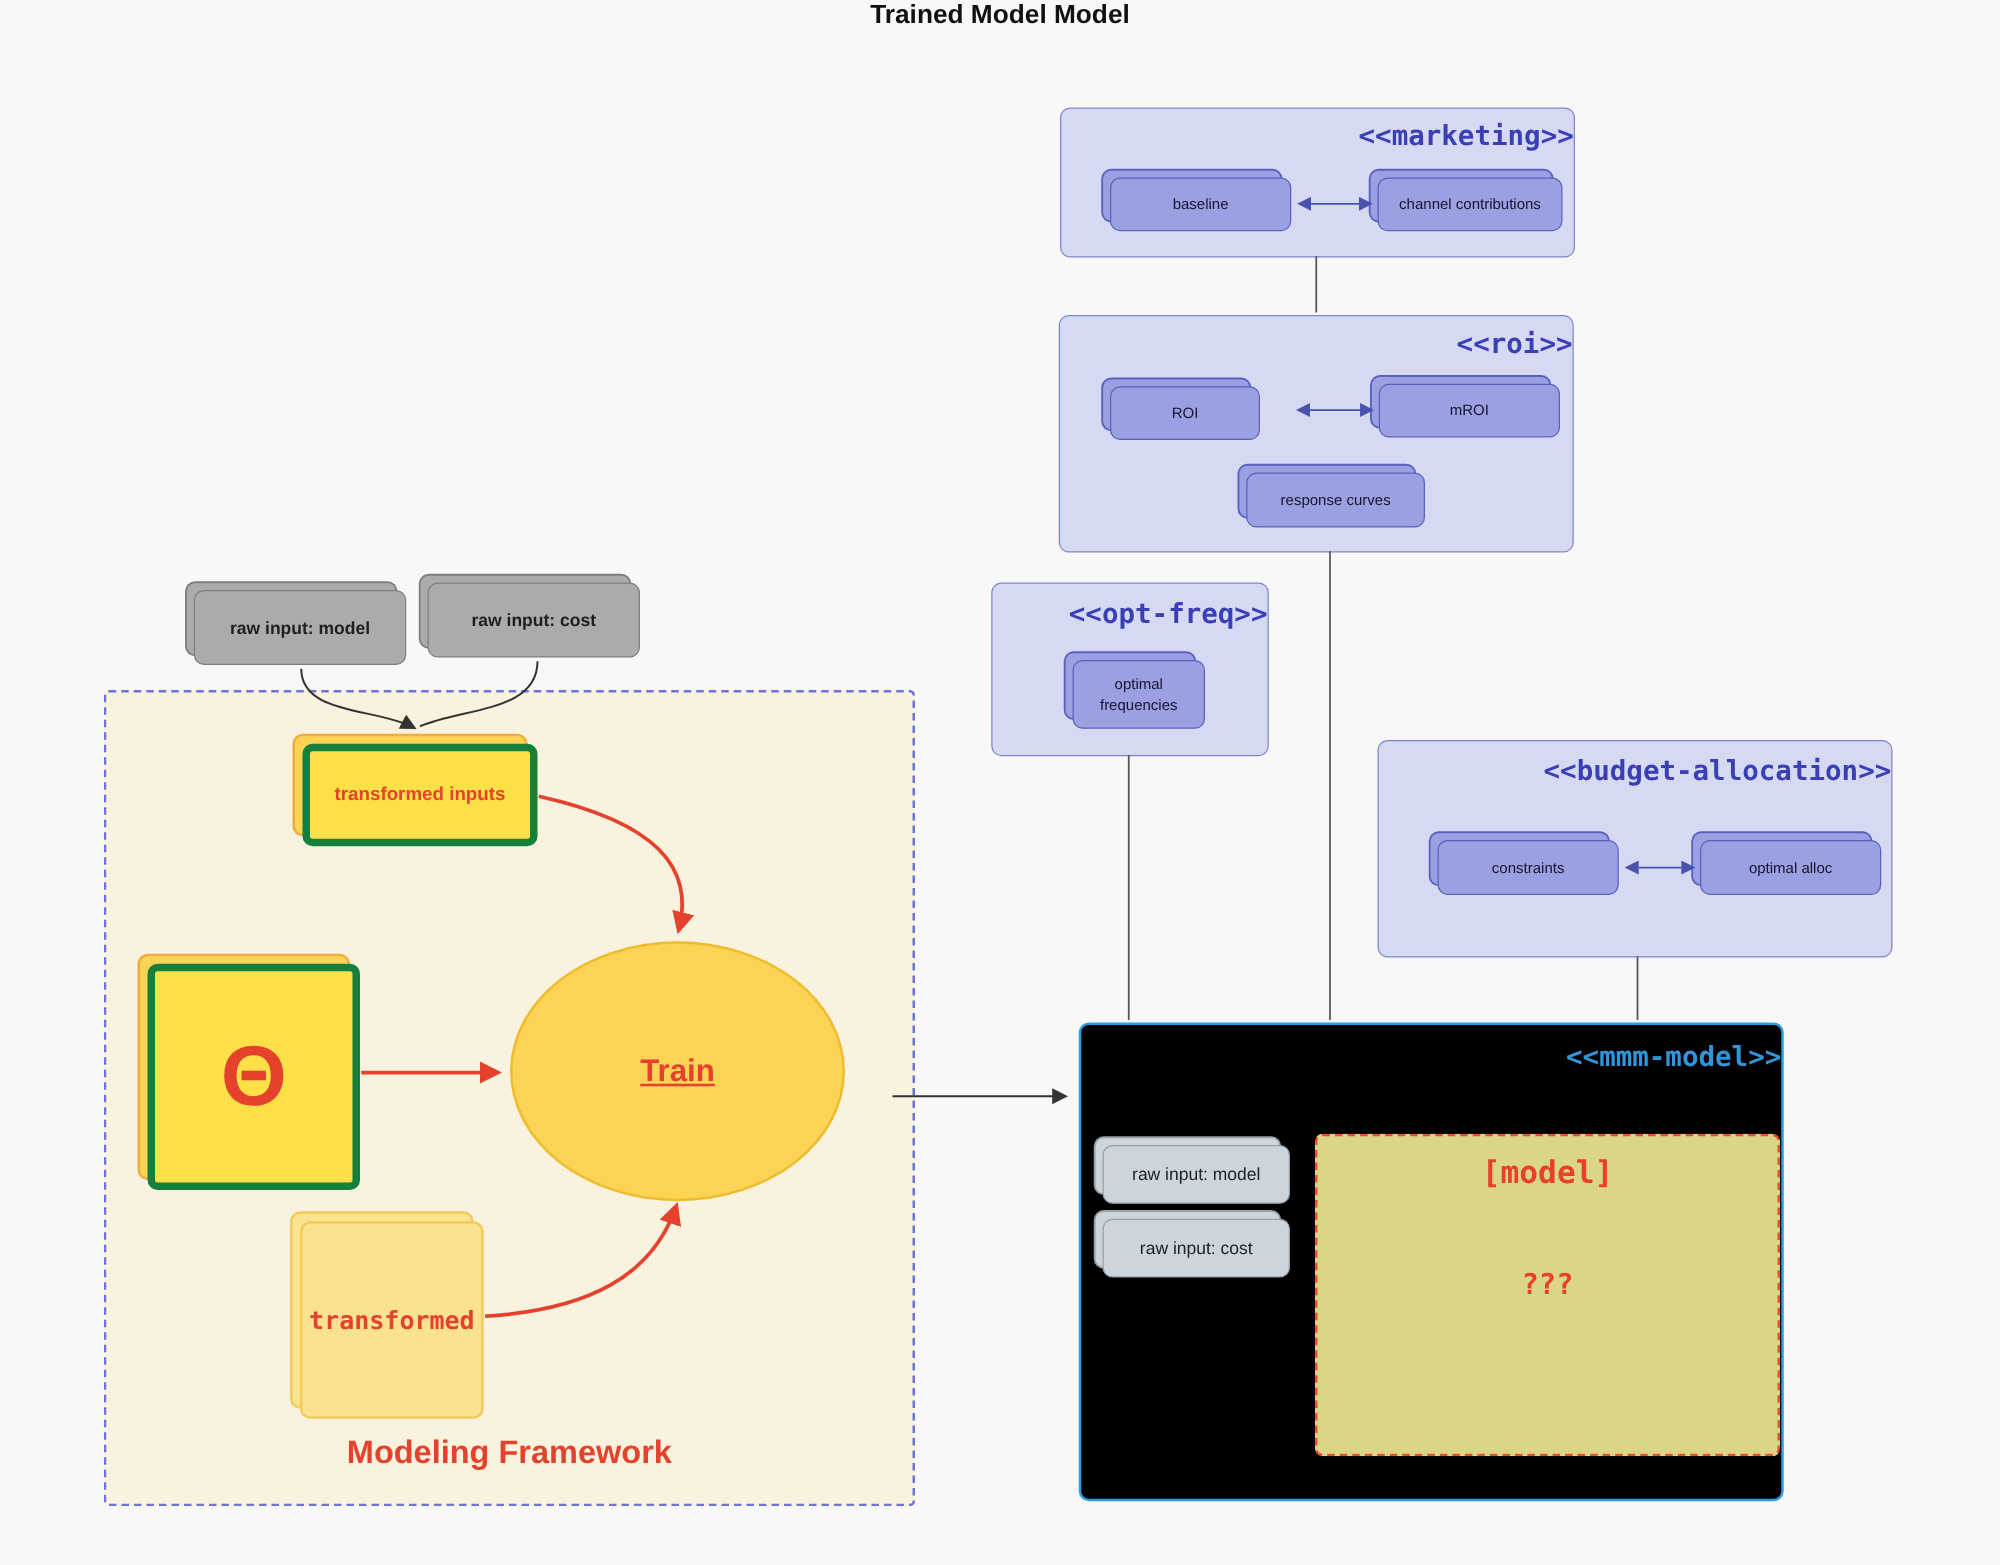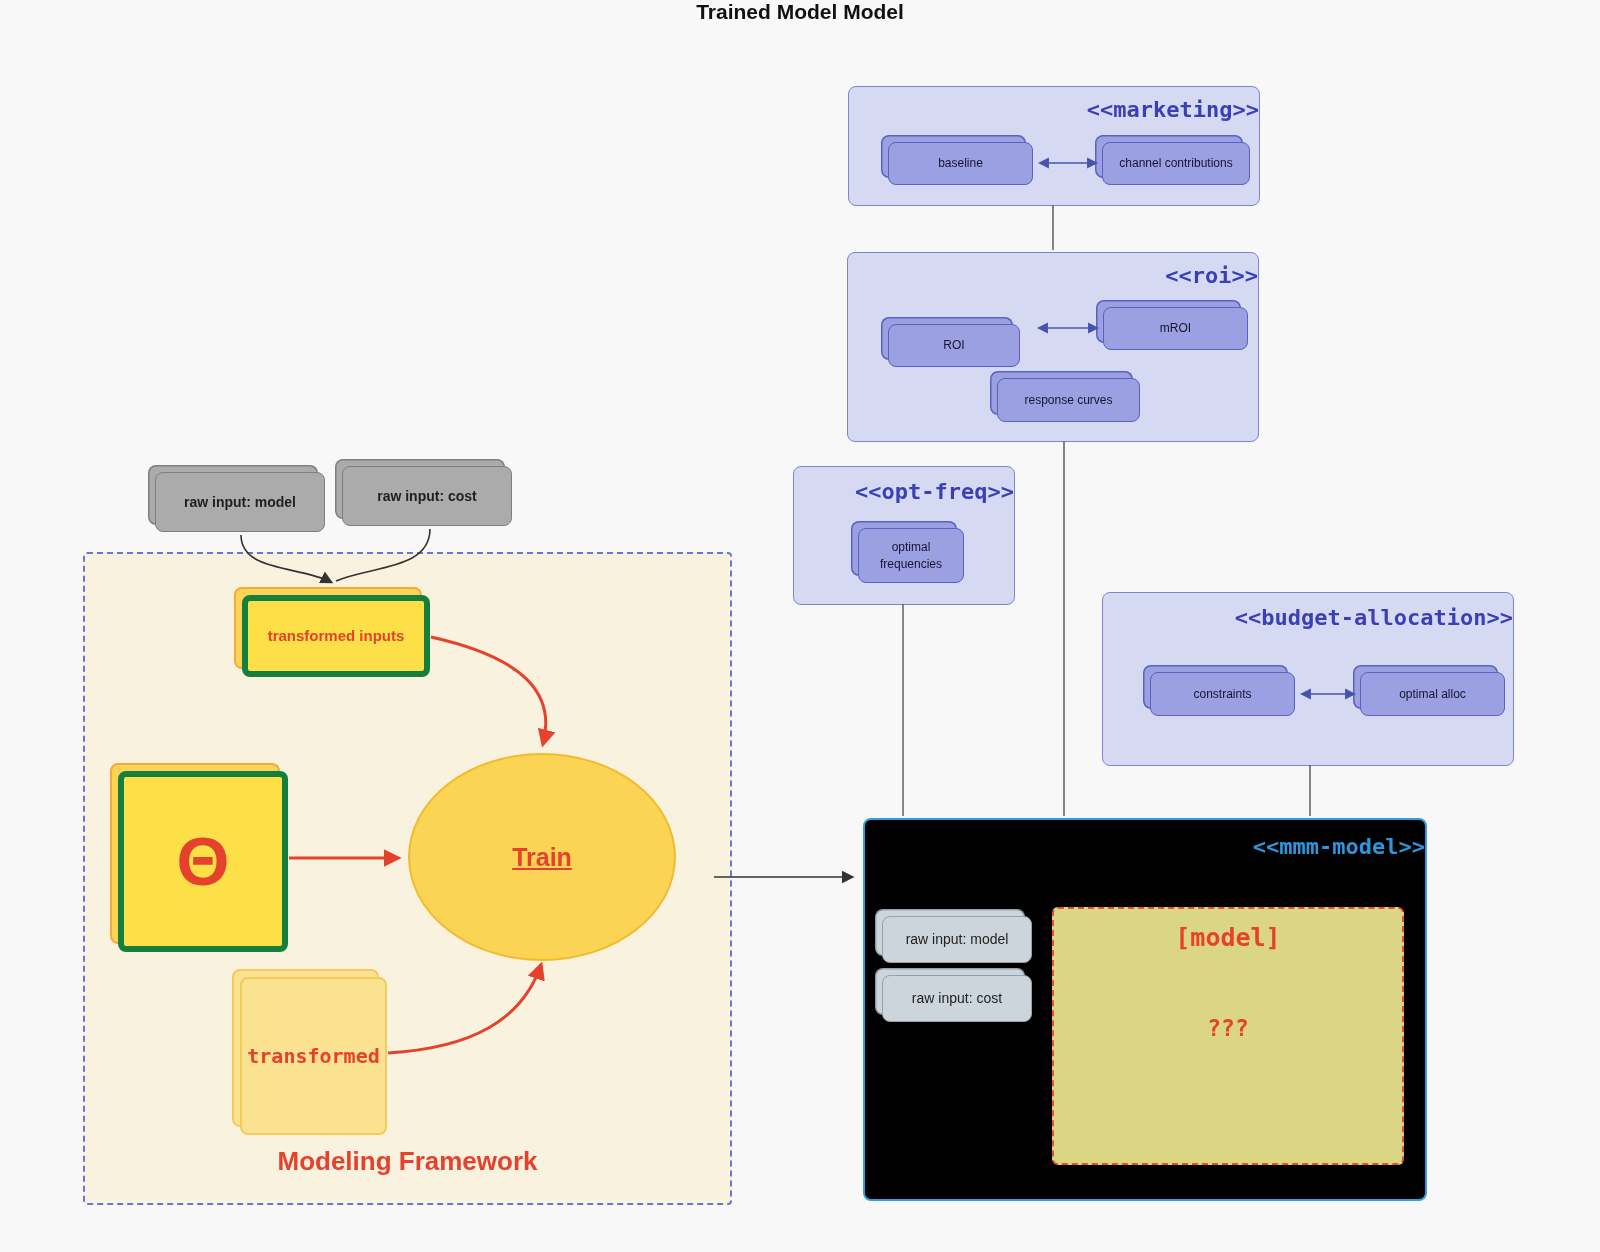--- a/index.html
+++ b/index.html
@@ -58,21 +58,21 @@
     font-family:"DejaVu Sans Mono", monospace; font-weight:bold; font-size:20px;
     box-shadow:-8px -8px 0 -2px #fbe291, -8px -8px 0 0 #f2cb5a;
   }
   .theta-glyph { font-size:68px; font-weight:bold; }
   .ellipse {
     position:absolute; background:#fbd355; border:2px solid #f0bc2e; border-radius:50%;
     display:flex; align-items:center; justify-content:center;
     color:#e5422e; font-weight:bold; font-size:25px;text-decoration:underline;
   }
   .model-box {
-    position:absolute; background:#dbd685; border:2.5px dashed #e8502c; border-radius:6px;
+    position:absolute; background:#dbd685; border:2.5px dashed #e8502c; border-radius:6px;padding-left:20px;
   }
   .model-title {
     position:absolute; left:0; right:0; top:14px; text-align:center;
     font-family:"DejaVu Sans Mono", monospace; font-weight:bold; font-size:25px; color:#e8402c;
   }
   .model-qqq {
     position:absolute; left:0; right:0; top:106px; text-align:center;
     font-family:"DejaVu Sans Mono", monospace; font-weight:bold; font-size:23px; color:#e8402c;
   }
   svg.overlay { position:absolute; left:0; top:0; pointer-events:none; }
@@ -84,21 +84,21 @@
 
 <div class="cluster cl-purple" style="left:848px; top:86px; width:410px; height:118px;">
   <div class="cluster-title t-purple" style="top:10px;">&lt;&lt;marketing&gt;&gt;</div>
 </div>
 <div class="card purple" style="left:888px; top:142px; width:145px; height:43px;">baseline</div>
 <div class="card purple" style="left:1102px; top:142px; width:148px; height:43px;">channel contributions</div>
 
 <div class="cluster cl-purple" style="left:847px; top:252px; width:410px; height:188px;">
   <div class="cluster-title t-purple" style="top:10px;">&lt;&lt;roi&gt;&gt;</div>
 </div>
-<div class="card purple" style="left:888px; top:324px; width:132px; height:43px;">ROI</div>
+<div class="card purple" style="left:888px; top:309px; width:120px; height:43px;">ROI</div>
 <div class="card purple" style="left:1103px; top:307px; width:145px; height:43px;">mROI</div>
 <div class="card purple" style="left:997px; top:378px; width:143px; height:44px;">response curves</div>
 
 <div class="cluster cl-purple" style="left:793px; top:466px; width:220px; height:137px;">
   <div class="cluster-title t-purple" style="top:12px;">&lt;&lt;opt-freq&gt;&gt;</div>
 </div>
 <div class="card purple" style="left:858px; top:528px; width:106px; height:55px;">optimal frequencies</div>
 
 <div class="cluster cl-purple" style="left:1102px; top:592px; width:410px; height:172px;">
   <div class="cluster-title t-purple" style="top:12px;">&lt;&lt;budget-allocation&gt;&gt;</div>

